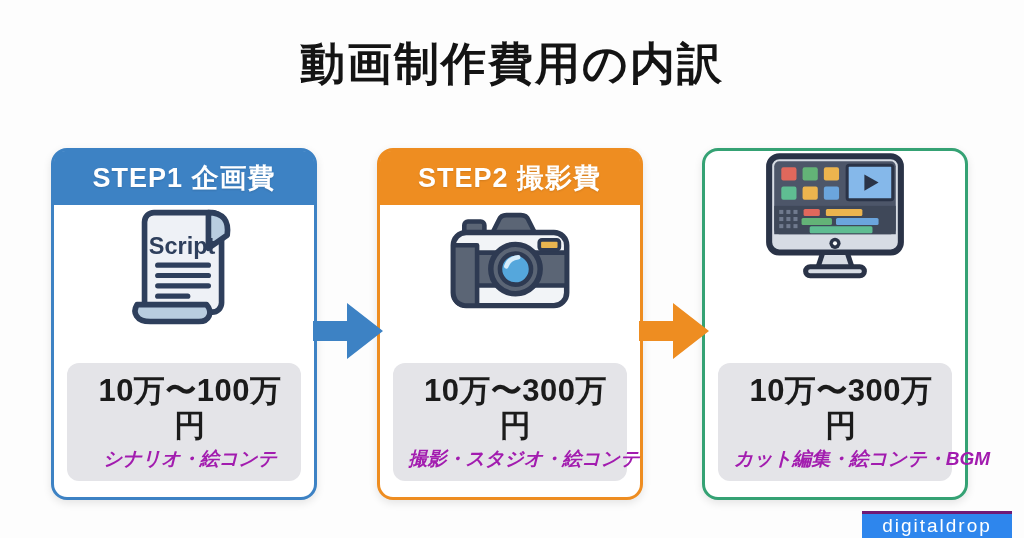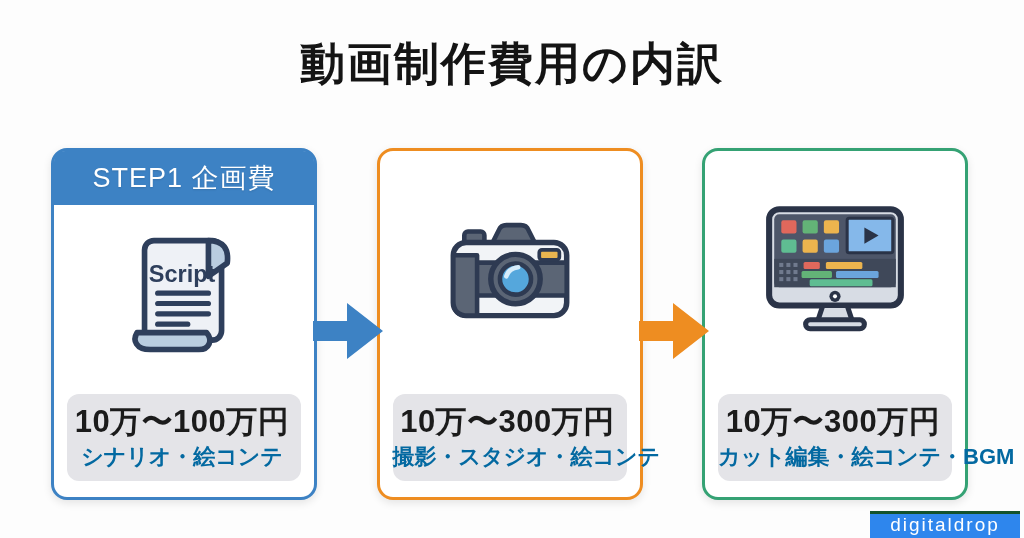--- a/index.html
+++ b/index.html
@@ -23,45 +23,46 @@
     border:3px solid var(--accent,#888); border-radius:16px;
     box-shadow:0 3px 8px rgba(0,0,0,0.10);
     display:flex; flex-direction:column;
   }
   .card-header {
     height:54px; background:var(--accent,#888);
     border-radius:11px 11px 0 0;
     display:flex; align-items:center; justify-content:center;
   }
   .card-header span {
-    color:#ffffff; font-size:27px; font-weight:400; letter-spacing:1px;
+    color:#ffffff; font-size:27px; font-weight:700; letter-spacing:1px;
     text-shadow:0 1px 2px rgba(0,0,0,0.12);
   }
   .card-body {
-    flex:1; display:flex; align-items:center; justify-content:center;
+    flex:1; display:flex; justify-content:center;
   }
   .price-box {
     margin:8px 13px 16px 13px; background:#e4e4e8; border-radius:12px;
-    padding:10px 4px 9px 0; text-align:center;
+    padding:10px 4px 9px 16px; text-align:center;
   }
   .price {
     font-size:31px; font-weight:800; color:#1b1b1b; letter-spacing:0.5px;
     line-height:1.15;
   }
   .detail {
-    font-size:22px; font-weight:700; color:#0369a1; margin-top:2px;
+    font-size:19px; font-weight:700; color:#a21caf; margin-top:2px;
     white-space:nowrap;
+    font-style:italic;
   }
   .flow-arrow { position:absolute; top:300px; }
   .flow-arrow.a0 { left:313px; }
   .flow-arrow.a1 { left:639px; }
   .watermark {
-    position:absolute; right:4px; bottom:0; width:150px; height:27px;
-    background:#2e86ed; border-top:3px solid #14532d;
-    display:flex; align-items:flex-start; justify-content:center;
+    position:absolute; right:12px; bottom:0; width:150px; height:27px;
+    background:#2e86ed; border-top:3px solid #701a75;
+    display:flex; align-items:center; justify-content:center;
   }
   .watermark span {
     color:#ffffff; font-size:19px; letter-spacing:2px; font-weight:400;
   }
   .icon svg { display:block; }
 </style>
 </head>
 <body>
 
 <div class="canvas">
@@ -90,20 +91,23 @@
           </svg>
         </span>
       </div>
       <div class="price-box">
         <div class="price">10万〜100万円</div>
         <div class="detail">シナリオ・絵コンテ</div>
       </div>
     </div>
 
     <div class="card" style="--accent: #ee8d21;">
+      <div class="card-header">
+        <span>STEP2 撮影費</span>
+      </div>
       <div class="card-body">
         <span class="icon">
           <svg viewBox="0 0 140 118" width="128" height="108">
             <g stroke="#2e3a52" stroke-linejoin="round">
               <rect x="20" y="18" width="22" height="14" rx="4" fill="#5b6575" stroke-width="5"></rect>
               <path d="M50 32 L58 16 q2 -5 8 -5 h16 q6 0 8 5 l8 16 z" fill="#5b6575" stroke-width="5"></path>
               <rect x="8" y="30" width="124" height="80" rx="14" fill="#f2f4f7" stroke-width="6"></rect>
               <path d="M8 52 h124 v36 H8 z" fill="#5b6575" stroke-width="5"></path>
               <path d="M8 44 h26 v66 h-10 q-16 0 -16 -16 z" fill="#5b6575" stroke-width="5"></path>
               <rect x="102" y="38" width="22" height="11" rx="3" fill="#eab54f" stroke-width="4"></rect>

